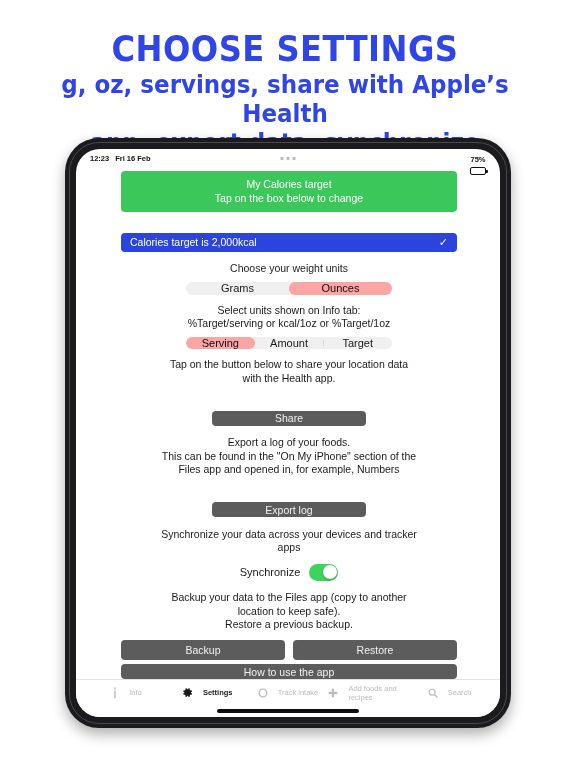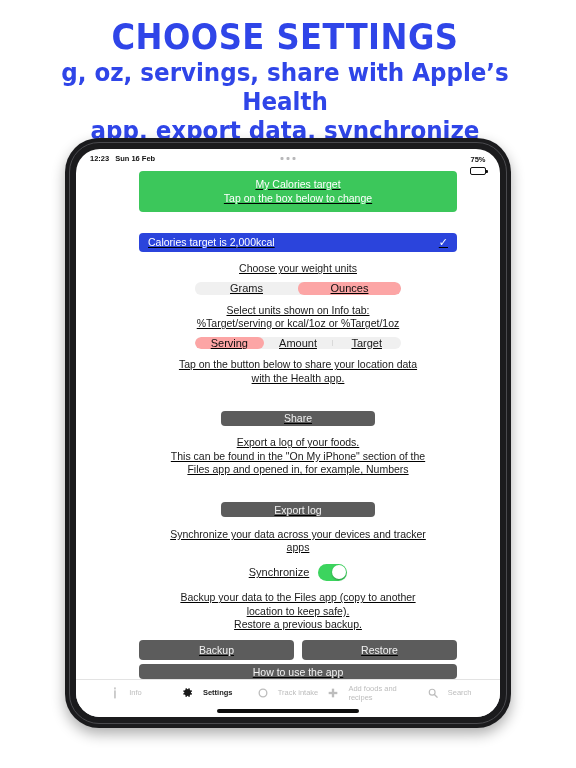--- a/index.html
+++ b/index.html
@@ -8,21 +8,21 @@
     width: 576px;
     height: 768px;
     background: #ffffff;
     font-family: "Liberation Sans", sans-serif;
     overflow: hidden;
   }
 
   
   .promo {
     width: 570px;
-    padding-top: 16px;
+    padding-top: 28px;
     text-align: center;
     color: #2f45e8;
   }
   .promo-line1 {
     font-family: "DejaVu Sans", sans-serif;
     font-weight: bold;
     font-size: 35px;
     letter-spacing: 0.5px;
     line-height: 42px;
     transform: scaleX(0.92);
@@ -119,24 +119,23 @@
     width: 1.5px; height: 3px;
     background: #111;
     border-radius: 0 1px 1px 0;
   }
   .batt-fill { height: 100%; background: #111; border-radius: 1px; }
 
   
   .content {
     flex: 1 1 auto;
     overflow: hidden;
-    padding: 4px 43px 0 63px;
+    padding: 4px 43px 0 45px;
     display: flex;
     flex-direction: column;
-    text-decoration: underline;
   }
 
   .banner {
     background: #3cc75b;
     color: #ffffff;
     border-radius: 4px;
     text-align: center;
     padding: 6px 6px 7px;
     font-size: 10.5px;
     line-height: 14px;
@@ -290,21 +289,21 @@
 
 <div class="device-wrap">
   <div class="device"></div>
   <div class="device-inner-edge"></div>
 
   <div class="screen">
 
     <div class="statusbar">
       <div class="sb-left">
         <span>12:23</span>
-        <span>Sun 16 Feb</span>
+        <span>Fri 16 Feb</span>
       </div>
       <div class="sb-center">
         <span class="sb-dot"></span>
         <span class="sb-dot"></span>
         <span class="sb-dot"></span>
       </div>
       <div class="sb-right">
         <span class="wifi-ico">
           <svg width="10" height="8" viewBox="0 0 10 8">
             <path d="M5 7.2 L3.1 5.2 a2.7 2.7 0 0 1 3.8 0 Z" fill="#111"></path>

